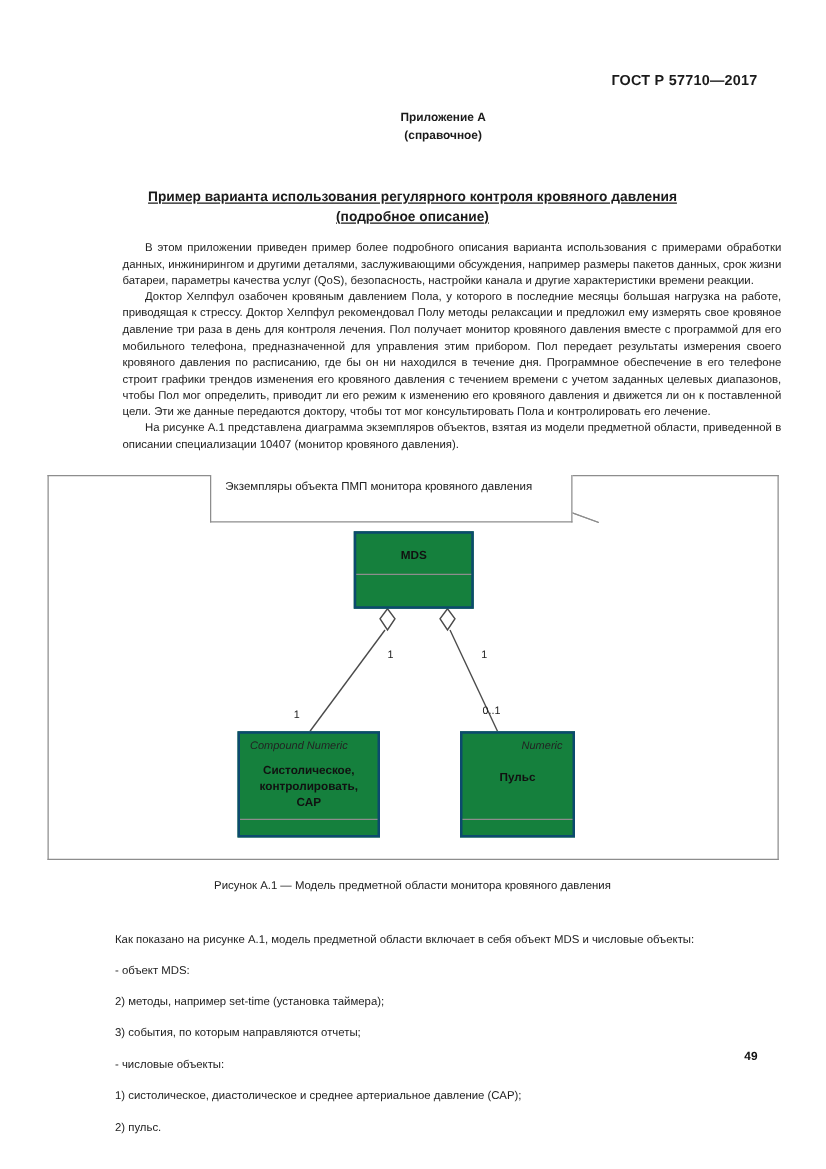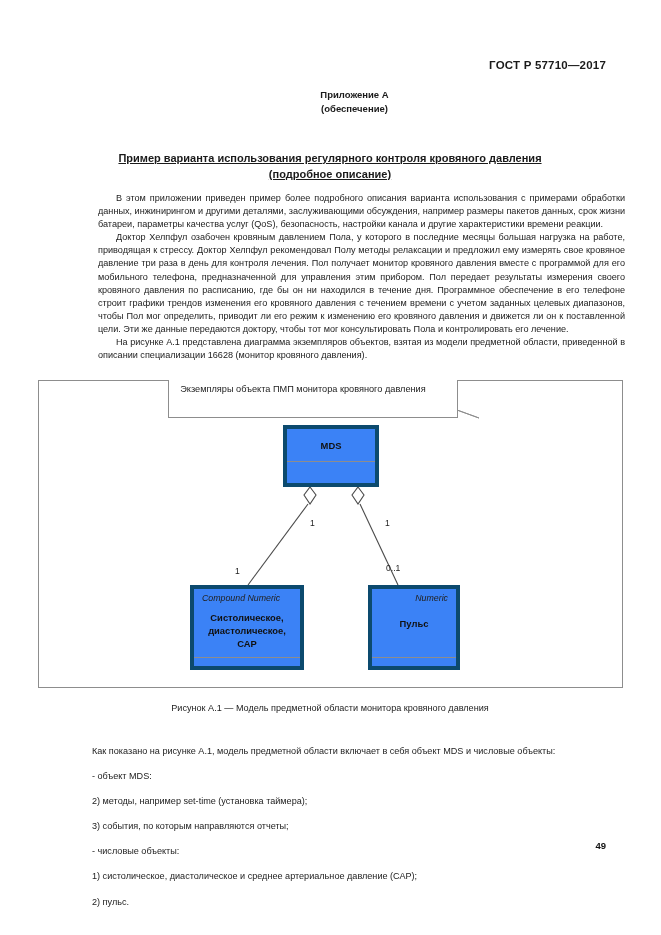--- a/index.html
+++ b/index.html
@@ -110,22 +110,22 @@
     width: 270px;
     text-align: center;
     font-size: 9.2px;
     line-height: 13px;
     color: #222;
   }
 
   
   .uml-box {
     position: absolute;
-    border: 4px solid #0c4a6e;
-    background: #3b82f6;
+    border: 2px solid #0c4a6e;
+    background: #15803d;
     box-sizing: border-box;
   }
   .uml-sec {
     box-sizing: border-box;
     width: 100%;
   }
   .uml-sec.divider { border-top: 1px solid #8d8d8d; }
   .uml-stereotype {
     font-size: 8.8px;
     font-style: italic;
@@ -200,32 +200,32 @@
 </style>
 </head>
 <body>
 
 <div class="page">
 
   <div class="doc-header">ГОСТ Р 57710—2017</div>
 
   <div class="annex-block">
     <div>Приложение А</div>
-    <div class="line2">(обеспечение)</div>
+    <div class="line2">(справочное)</div>
   </div>
 
   <div class="main-title">
     <div>Пример варианта использования регулярного контроля кровяного давления</div>
     <div>(подробное описание)</div>
   </div>
 
   <div class="body-text" id="intro-paragraphs">
     <p class="indent">В этом приложении приведен пример более подробного описания варианта использования с примерами обработки данных, инжинирингом и другими деталями, заслуживающими обсуждения, например размеры пакетов данных, срок жизни батареи, параметры качества услуг (QoS), безопасность, настройки канала и другие характеристики времени реакции.</p>
     <p class="indent">Доктор Хелпфул озабочен кровяным давлением Пола, у которого в последние месяцы большая нагрузка на работе, приводящая к стрессу. Доктор Хелпфул рекомендовал Полу методы релаксации и предложил ему измерять свое кровяное давление три раза в день для контроля лечения. Пол получает монитор кровяного давления вместе с программой для его мобильного телефона, предназначенной для управления этим прибором. Пол передает результаты измерения своего кровяного давления по расписанию, где бы он ни находился в течение дня. Программное обеспечение в его телефоне строит графики трендов изменения его кровяного давления с течением времени с учетом заданных целевых диапазонов, чтобы Пол мог определить, приводит ли его режим к изменению его кровяного давления и движется ли он к поставленной цели. Эти же данные передаются доктору, чтобы тот мог консультировать Пола и контролировать его лечение.</p>
-    <p class="indent">На рисунке А.1  представлена диаграмма экземпляров объектов, взятая из модели предметной области, приведенной в описании специализации 16628 (монитор кровяного давления).</p>
+    <p class="indent">На рисунке А.1  представлена диаграмма экземпляров объектов, взятая из модели предметной области, приведенной в описании специализации 10407 (монитор кровяного давления).</p>
   </div>
 
   <div class="figure">
 
     <div class="frame-line frame-top"></div>
     <div class="frame-line frame-bottom"></div>
     <div class="frame-line frame-left"></div>
     <div class="frame-line frame-right"></div>
 
     <svg class="diagram-svg" viewBox="0 0 585 310">
@@ -254,21 +254,21 @@
         <div class="uml-name">MDS</div>
       </div>
       <div class="uml-sec bot-sec divider"></div>
     </div>
 
     <div class="uml-box" id="box-compound">
       <div class="uml-sec top-sec">
         <div class="uml-stereotype left">Compound Numeric</div>
         <div class="uml-name">
           <div>Систолическое,</div>
-          <div>диастолическое,</div>
+          <div>контролировать,</div>
           <div>САР</div>
         </div>
       </div>
       <div class="uml-sec bot-sec divider"></div>
     </div>
 
     <div class="uml-box" id="box-numeric">
       <div class="uml-sec top-sec">
         <div class="uml-stereotype right">Numeric</div>
         <div class="uml-name">Пульс</div>

